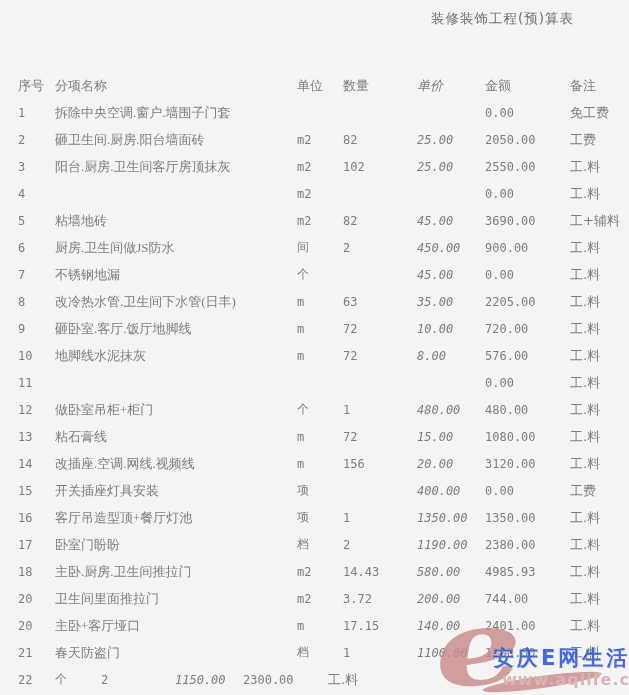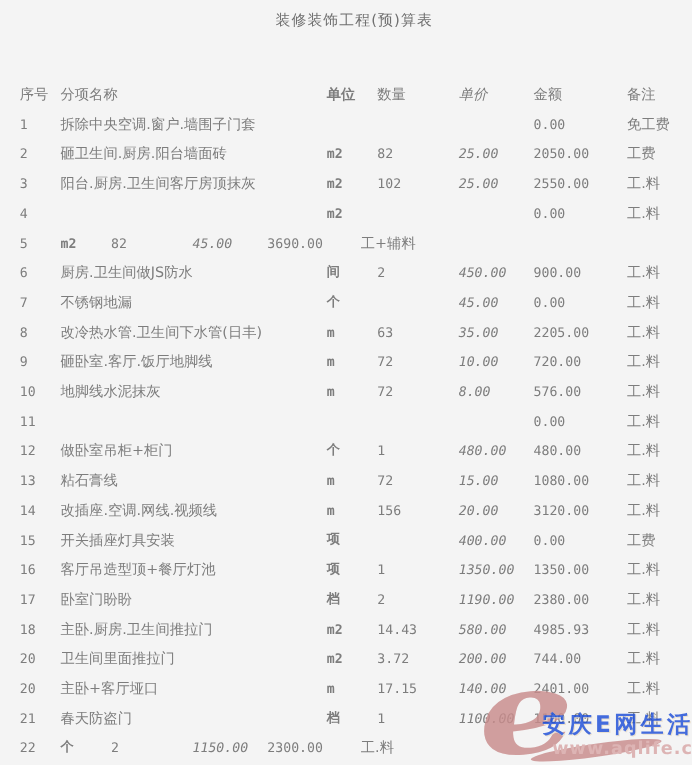--- a/index.html
+++ b/index.html
@@ -13,41 +13,40 @@
     font-family: "DejaVu Sans", sans-serif;
     color: #7d7d7d;
     position: relative;
     overflow: hidden;
   }
   .page-title {
     position: absolute;
     top: 10px;
     left: 0;
     width: 574px;
-    text-align: center;
+    text-align: right;
     font-size: 13.5px;
     letter-spacing: 1px;
     color: #6f6f6f;
-    padding-left: 35px;
   }
   .budget-table {
     position: absolute;
     top: 72px;
     left: 18px;
     width: 611px;
   }
   .row {
     display: flex;
     height: 27px;
     align-items: center;
     font-size: 13px;
   }
   .c-no     { width: 37px;  }
-  .c-name   { width: 242px; }
-  .c-unit   { width: 46px; font-weight: bold;  }
+  .c-name   { width: 242px; font-family: Liberation Serif, serif; }
+  .c-unit   { width: 46px;  }
   .c-qty    { width: 74px;  }
   .c-price  { width: 68px; font-style: italic;  }
   .c-amount { width: 85px;  }
   .c-note   { flex: 1;      }
   .c-no, .c-unit, .c-qty, .c-price, .c-amount {
     font-family: "DejaVu Sans Mono", monospace;
     font-size: 12px;
   }
   .header-row .c-no, .header-row .c-unit, .header-row .c-qty,
   .header-row .c-price, .header-row .c-amount {
@@ -164,20 +163,21 @@
     <div class="cell c-name"></div>
     <div class="cell c-unit">m2</div>
     <div class="cell c-qty"></div>
     <div class="cell c-price"></div>
     <div class="cell c-amount">0.00</div>
     <div class="cell c-note">工.料</div>
   </div>
 
   <div class="row">
     <div class="cell c-no">5</div>
+    <div class="cell c-name">粘墙地砖</div>
     <div class="cell c-unit">m2</div>
     <div class="cell c-qty">82</div>
     <div class="cell c-price">45.00</div>
     <div class="cell c-amount">3690.00</div>
     <div class="cell c-note">工+辅料</div>
   </div>
 
   <div class="row">
     <div class="cell c-no">6</div>
     <div class="cell c-name">厨房.卫生间做JS防水</div>

